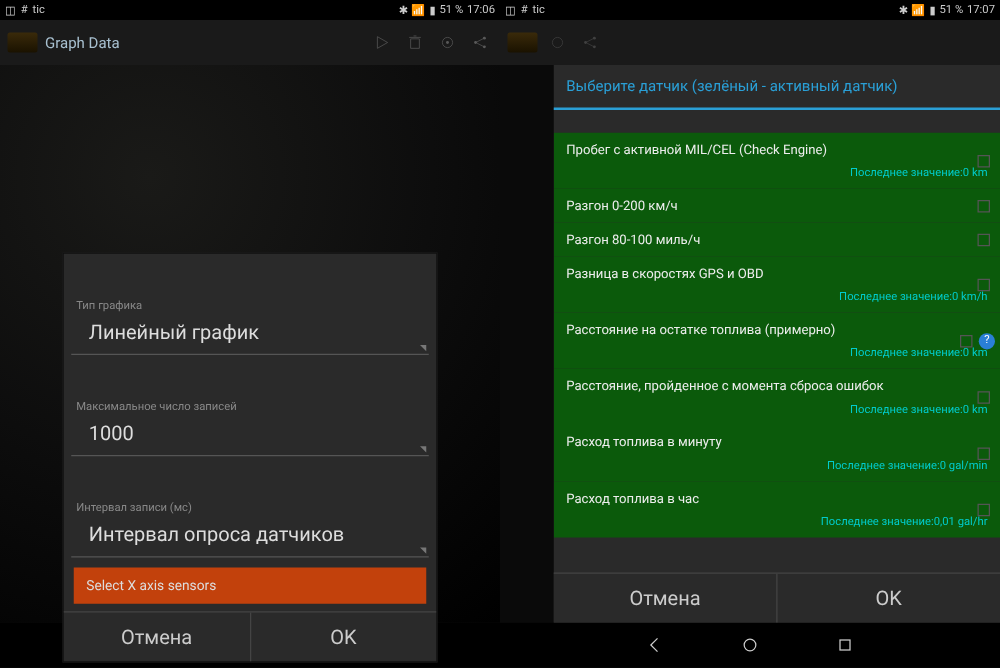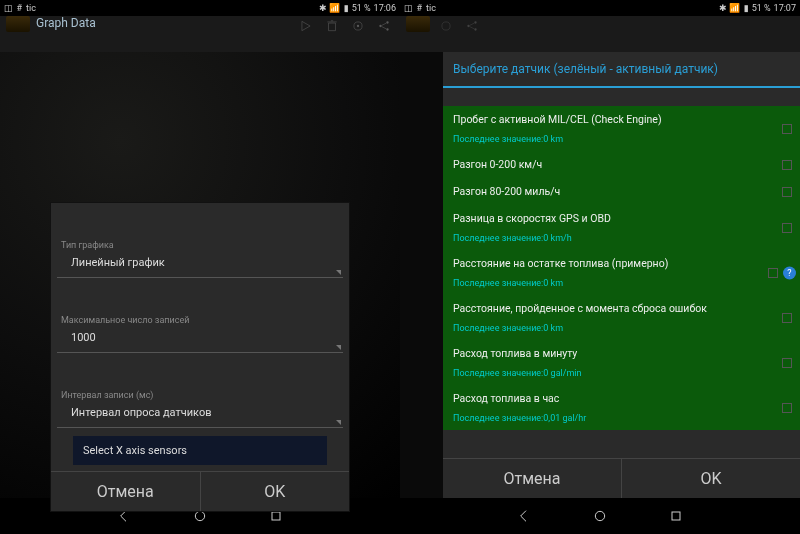--- a/index.html
+++ b/index.html
@@ -3,47 +3,47 @@
 <meta charset="utf-8">
 <style>
   * { box-sizing: border-box; margin: 0; padding: 0; }
   body { width: 800px; height: 534px; background: #000; font-family: Roboto, Arial, sans-serif; overflow: hidden; display: flex; }
   .screen { width: 400px; height: 534px; background: #0d0d0d; position: relative; display: flex; flex-direction: column; }
 
   .statusbar { height: 16px; background: #000; display: flex; align-items: center; justify-content: space-between; padding: 0 4px; font-size: 9px; color: #ccc; }
   .sb-left { display: flex; gap: 4px; align-items: center; }
   .sb-right { display: flex; gap: 3px; align-items: center; }
 
-  .appbar { height: 36px; background: #1a1a1a; display: flex; padding: 0 6px; gap: 6px; }
+  .appbar { height: 36px; background: #1a1a1a; display: flex; align-items: center; padding: 0 6px; gap: 6px; }
   .appbar .logo { width: 24px; height: 16px; background: linear-gradient(#3a2a0a,#1a1200); border-radius: 2px; position: relative; }
   .appbar .title { flex: 1; font-size: 12px; color: #a8c0d0; }
   .appbar .aicon { width: 20px; height: 20px; display: flex; align-items: center; justify-content: center; opacity: 0.5; }
   .appbar .aicon svg { fill: #999; }
 
   .content { flex: 1; background: radial-gradient(circle at 30% 20%, #1a1a18 0%, #0d0d0d 50%, #000 100%); position: relative; }
 
   .dialog { position: absolute; left: 50px; top: 150px; width: 300px; background: #2a2a2a; border: 1px solid #111; }
   .dialog-title { color: #2a9fd6; font-size: 13px; padding: 8px 10px; border-bottom: 2px solid #2a9fd6; }
   .field-label { font-size: 9px; color: #888; padding: 5px 10px 2px; margin-top: 32px; }
-  .field-value { font-size: 11px; color: #ddd; padding: 4px 14px 8px; position: relative; border-bottom: 1px solid #555; margin: 0 6px; }
+  .field-value { font-size: 16px; color: #ddd; padding: 4px 14px 8px; position: relative; border-bottom: 1px solid #555; margin: 0 6px; }
   .field-value::after { content: ""; position: absolute; right: 2px; bottom: 2px; width: 0; height: 0; border-left: 5px solid transparent; border-top: 5px solid #777; }
   .btn-row { display: flex; border-top: 1px solid #444; margin-top: 6px;}
   .btn { flex: 1; text-align: center; font-size: 16px; color: #ccc; padding: 10px 0; }
   .btn + .btn { border-left: 1px solid #444; }
-  .select-btn { margin: 8px 22px 4px; background: #0f172a; color: #ddd; font-size: 11px; padding: 8px 10px; }
+  .select-btn { margin: 8px 8px 4px; background: #c2410c; color: #ddd; font-size: 11px; padding: 8px 10px; }
 
   .dialog2 { position: absolute; left: 43px; top: 0; right: 0; bottom: 0; background: #2a2a2a; display: flex; flex-direction: column; gap: 18px; }
   .d2-title { color: #2a9fd6; font-size: 12px; padding: 10px 10px; border-bottom: 2px solid #2a9fd6; }
   .sensor-list { flex: 1; overflow: hidden; }
   .sensor { padding: 7px 10px 7px; position: relative; }
   .sensor.active { background: #0b5a0b; }
   .sensor.inactive { background: #c2410c; border-top: 1px solid #222; }
   .sensor-gap { height: 8px; background: #2a2a2a; }
   .sensor-name { font-size: 10.5px; color: #eee; }
-  .sensor-last { font-size: 9px; color: #0cc; margin-top: 8px; }
+  .sensor-last { font-size: 9px; color: #0cc; margin-top: 8px; text-align: right; }
   .sensor .chk { position: absolute; right: 8px; top: 50%; width: 10px; height: 10px; border: 1px solid #555; transform: translateY(-50%); }
   .sensor .help { position: absolute; right: 4px; top: 50%; width: 13px; height: 13px; border-radius: 50%; background: #2a7fd6; color: #fff; font-size: 9px; text-align: center; line-height: 13px; transform: translateY(-50%); }
   .sensor.with-help .chk { right: 22px; }
 
   .navbar { height: 36px; background: #000; display: flex; align-items: center; justify-content: center; gap: 60px; }
   .nav-icon { width: 16px; height: 16px; }
   .nav-icon svg { stroke: #ccc; fill: none; stroke-width: 1.5; }
 </style>
 </head>
 <body>
@@ -157,21 +157,21 @@
           <div class="sensor active">
             <div class="sensor-name">Пробег с активной MIL/CEL (Check Engine)</div>
             <div class="sensor-last">Последнее значение:0 km</div>
             <div class="chk"></div>
           </div>
           <div class="sensor active">
             <div class="sensor-name">Разгон 0-200 км/ч</div>
             <div class="chk"></div>
           </div>
           <div class="sensor active">
-            <div class="sensor-name">Разгон 80-200 миль/ч</div>
+            <div class="sensor-name">Разгон 80-100 миль/ч</div>
             <div class="chk"></div>
           </div>
           <div class="sensor active">
             <div class="sensor-name">Разница в скоростях GPS и OBD</div>
             <div class="sensor-last">Последнее значение:0 km/h</div>
             <div class="chk"></div>
           </div>
           <div class="sensor active with-help">
             <div class="sensor-name">Расстояние на остатке топлива (примерно)</div>
             <div class="sensor-last">Последнее значение:0 km</div>

